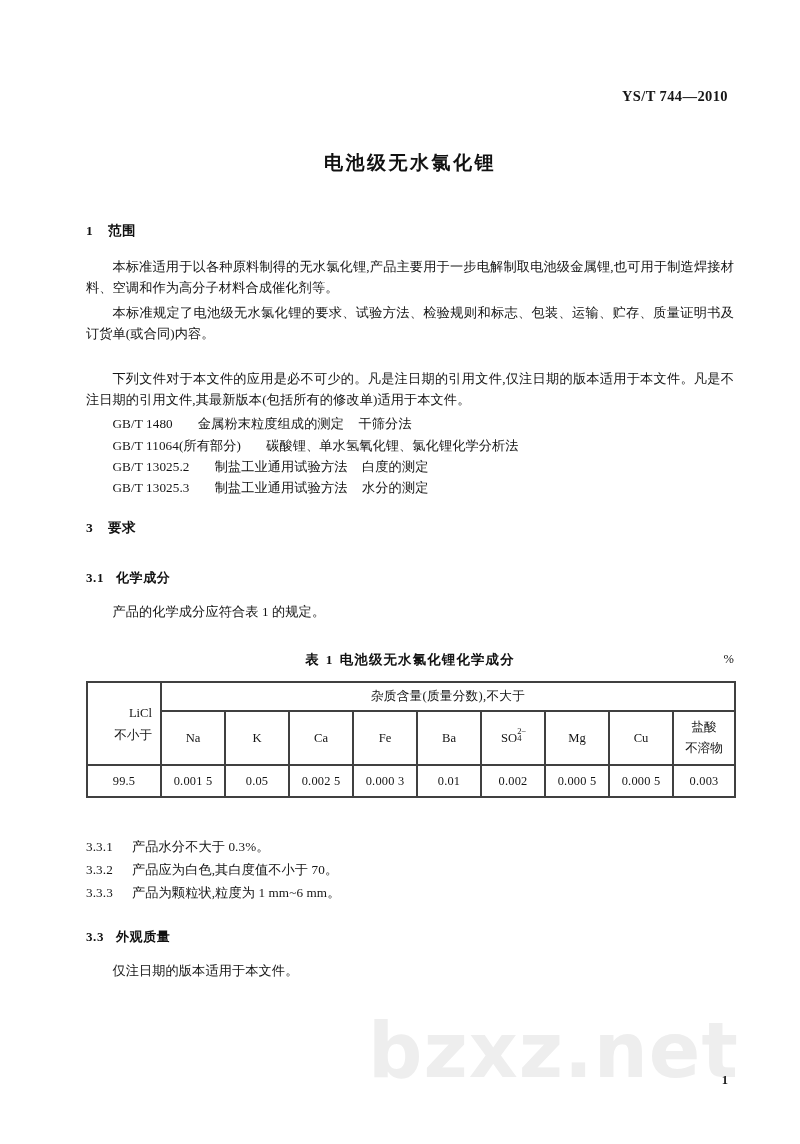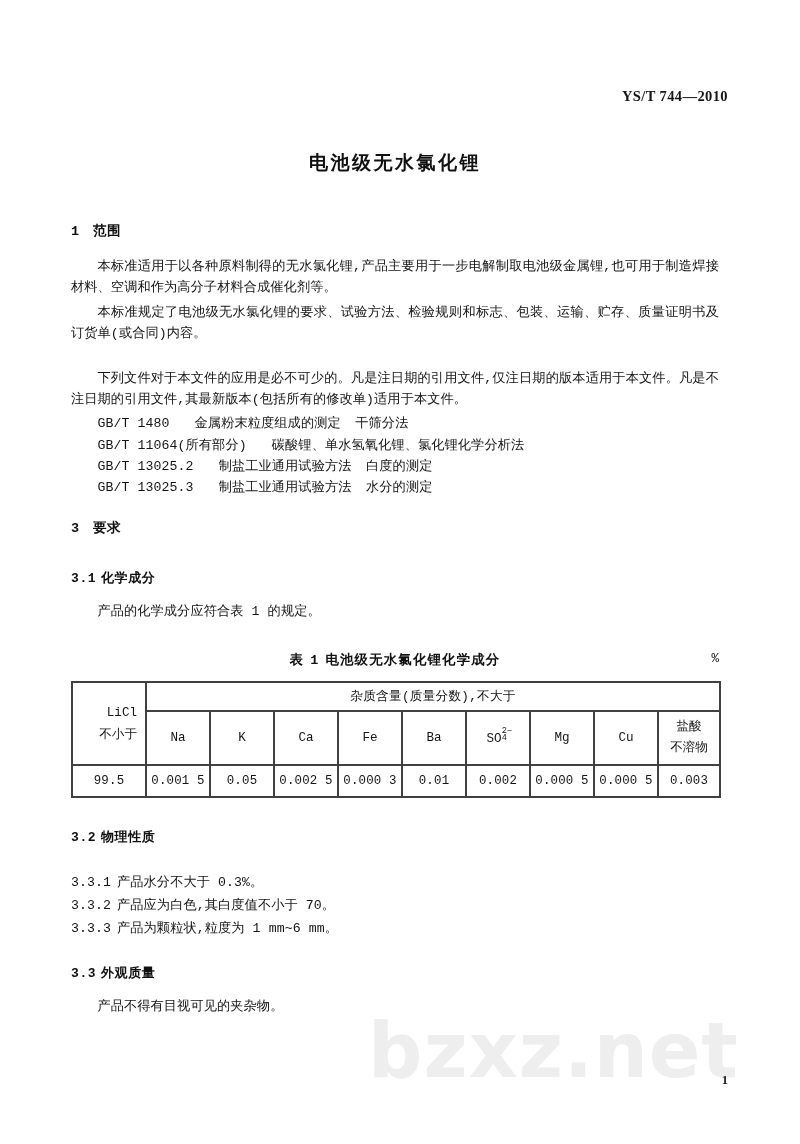--- a/index.html
+++ b/index.html
@@ -42,25 +42,24 @@
     font-family: "Liberation Serif", serif;
     font-weight: bold;
     font-size: 14.5px;
     letter-spacing: 0.4px;
     color: #161616;
     z-index: 2;
   }
   
   #content {
     position: absolute;
-    left: 71px;
+    left: 86px;
     top: 150px;
     width: 648px;
     z-index: 2;
-    font-family: Liberation Mono, monospace;
   }
   .doc-title {
     text-align: center;
     font-size: 19px;
     font-weight: bold;
     letter-spacing: 2.5px;
     margin: 0 0 46px 0;
     color: #111;
   }
   .h1 {
@@ -312,40 +311,37 @@
           <td class="val">0.002</td>
           <td class="val">0.000 5</td>
           <td class="val">0.000 5</td>
           <td class="val">0.003</td>
         </tr>
       </tbody>
     </table>
 
     <div class="gap-lg"></div>
 
-    <div class="h2">
-      <span class="num">3.2</span><span>物理性质</span>
-    </div>
 
     <div class="gap-sm"></div>
 
     <p class="clause">
       <span class="cnum">3.3.1</span><span>产品水分不大于 0.3%。</span>
     </p>
     <p class="clause">
       <span class="cnum">3.3.2</span><span>产品应为白色,其白度值不小于 70。</span>
     </p>
     <p class="clause">
       <span class="cnum">3.3.3</span><span>产品为颗粒状,粒度为 1 mm~6 mm。</span>
     </p>
 
     <div class="gap-md"></div>
 
     <div class="h2">
       <span class="num">3.3</span><span>外观质量</span>
     </div>
-    <p class="body">产品不得有目视可见的夹杂物。</p>
+    <p class="body">仅注日期的版本适用于本文件。</p>
 
   </div>
 
   <div id="pagenum">1</div>
 
 </div>
 
 </body></html>

